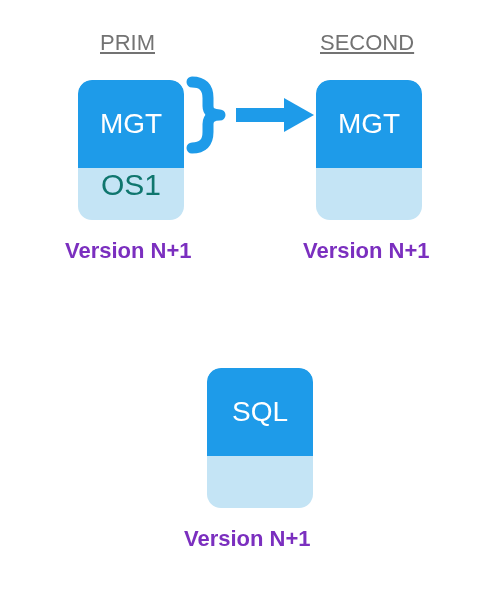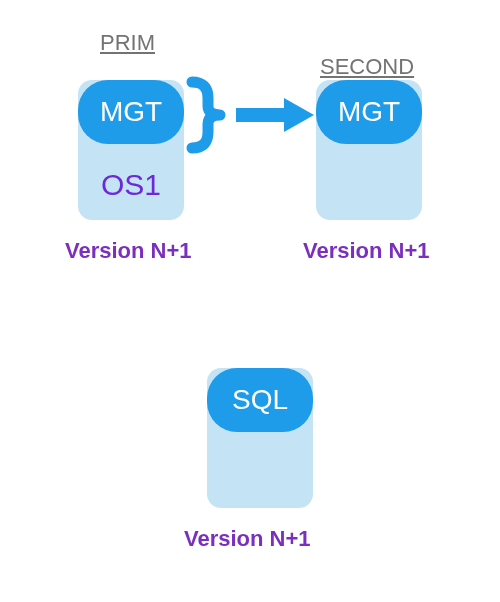--- a/index.html
+++ b/index.html
@@ -33,52 +33,51 @@
     width: 106px;
     height: 140px;
     border-radius: 14px;
     background: #c4e4f5;
     box-shadow: none;
     overflow: hidden;
   }
   .box-top {
     position: absolute;
     top: 0; left: 0; right: 0;
-    height: 64px;
+    height: 88px;
     background: #1e9be9;
     border-top-left-radius: 14px;
     border-top-right-radius: 14px;
     display: flex;
     align-items: center;
     justify-content: center;
     font-size: 28px;
     font-weight: 500;
     color: #ffffff;
-    border-radius: 30px;
   }
   .box-bottom {
     position: absolute;
     top: 70px; left: 0; right: 0; bottom: 0;
     display: flex;
     align-items: center;
     justify-content: center;
     font-size: 30px;
     font-weight: 400;
-    color: #6d28d9;
+    color: #0f766e;
   }
   .arrow-wrap {
     position: absolute;
   }
 </style>
 </head>
 <body>
 
 <div class="role-label" style="left:100px; top:30px;">PRIM</div>
 
-<div class="role-label" style="left:320px; top:30px;margin-top:24px;">SECOND</div>
+<div class="role-label" style="left:320px; top:30px;">SECOND</div>
 
 <div class="box" style="left:78px; top:80px;">
   <div class="box-top">MGT</div>
   <div class="box-bottom">OS1</div>
 </div>
 
 <div class="box" style="left:316px; top:80px;">
   <div class="box-top">MGT</div>
 </div>
 

